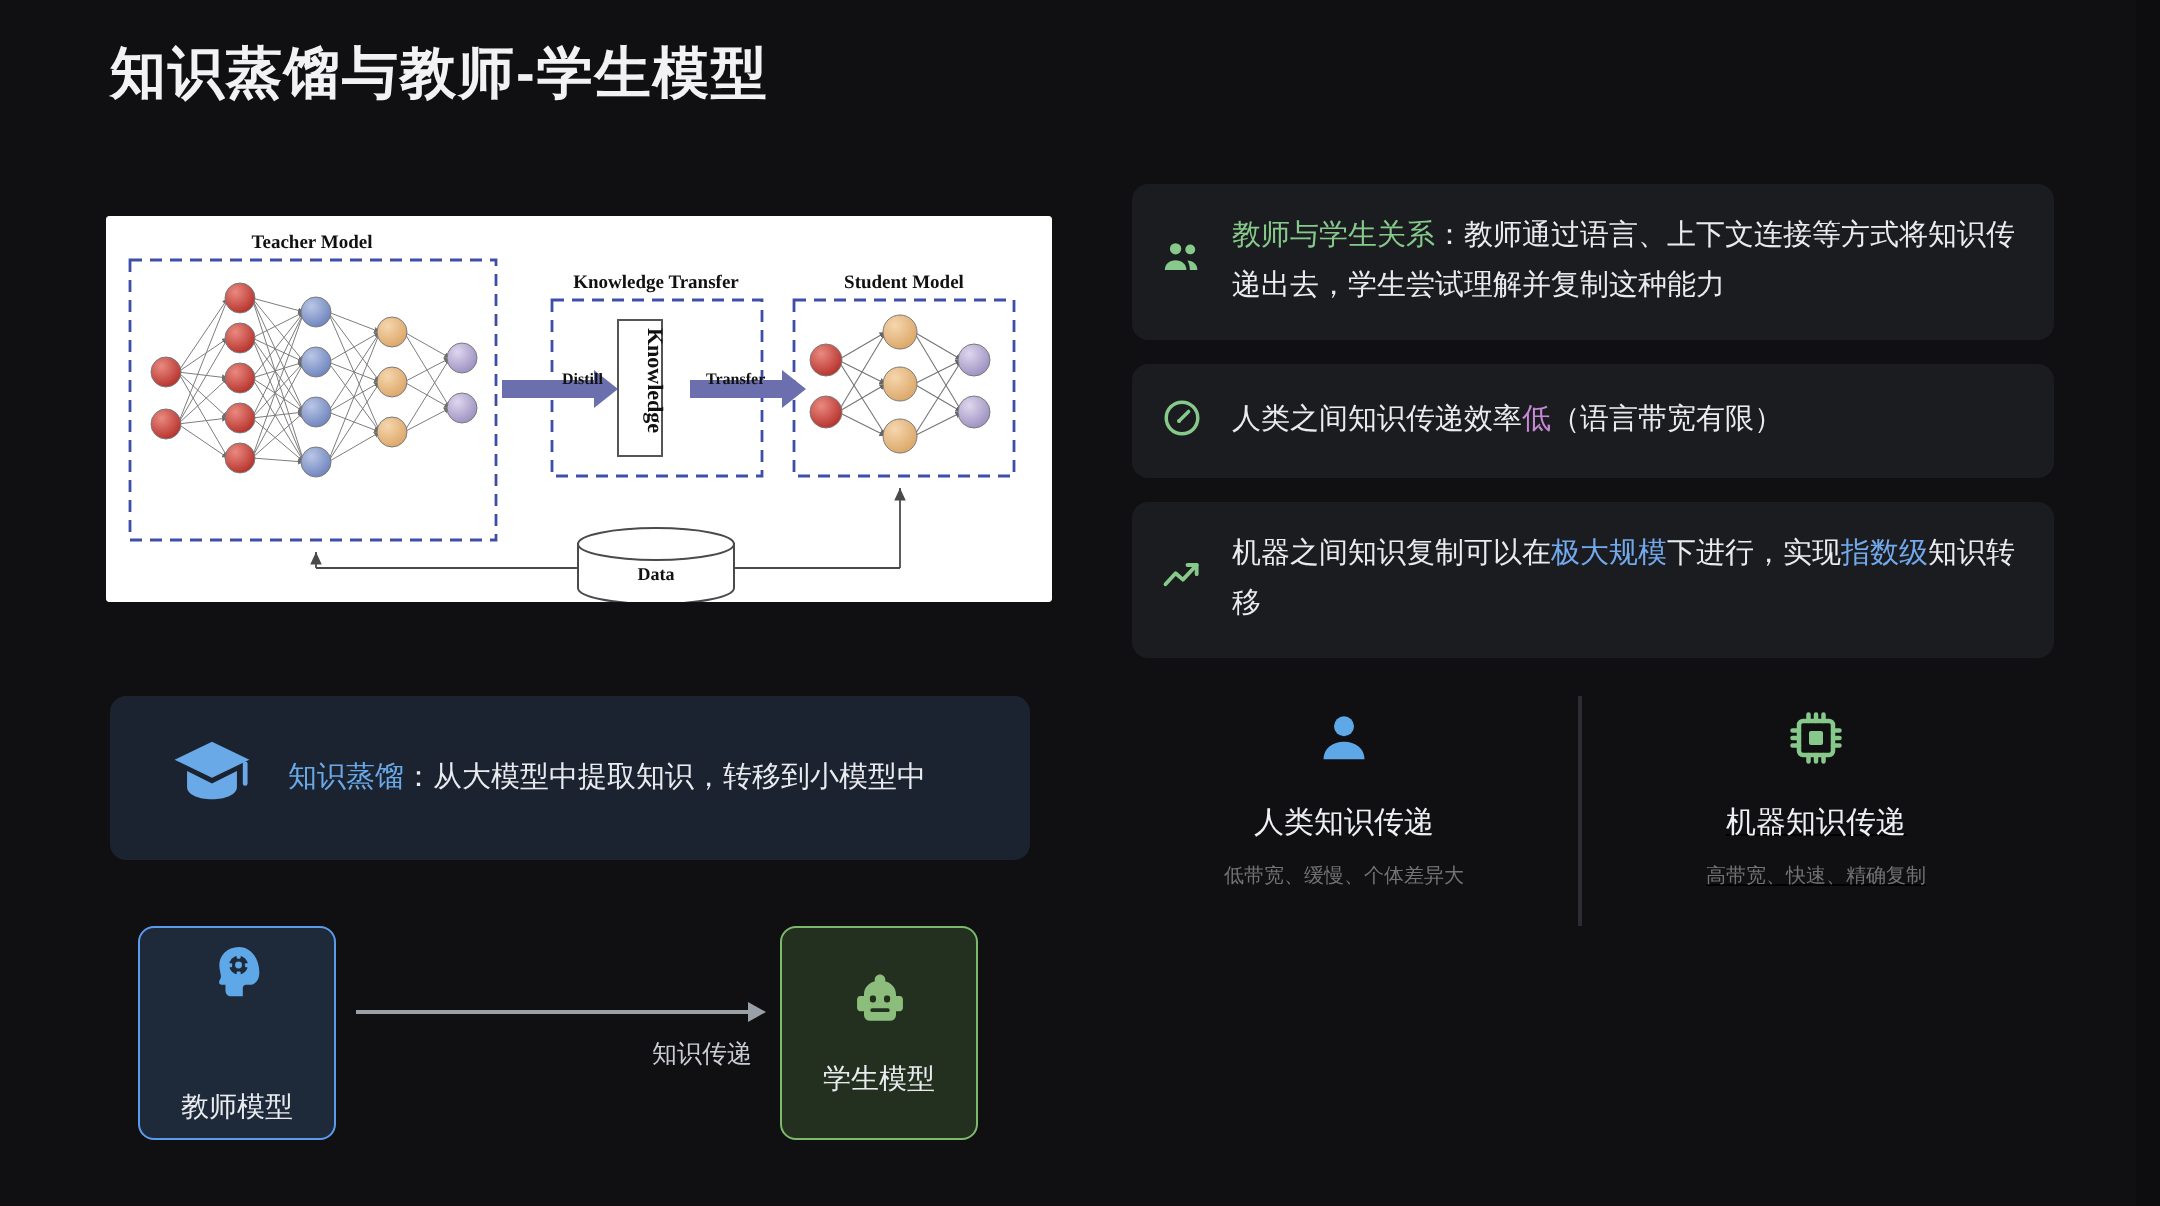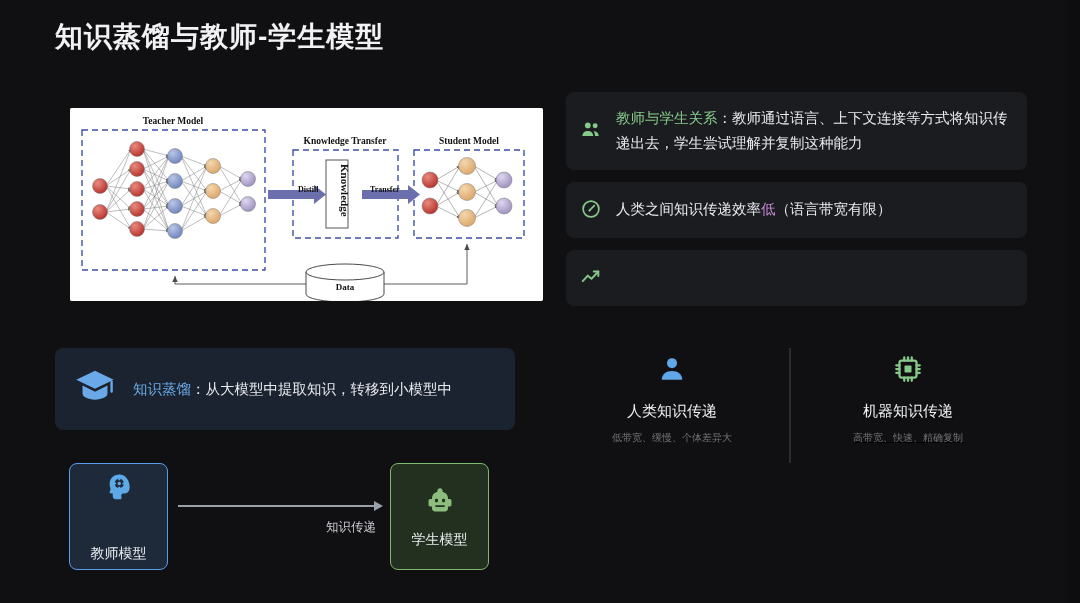--- a/index.html
+++ b/index.html
@@ -13,35 +13,35 @@
 
   
   .title {
     position: absolute; left: 55px; top: 18px;
     font-size: 28px; font-weight: bold; color: #f2f2f4;
     letter-spacing: 1px;
   }
 
   
   .figure {
-    position: absolute; left: 70px; top: 108px;
+    position: absolute; left: 53px; top: 108px;
     width: 473px; height: 193px;
     background: #eab308; border-radius: 2px;
     overflow: hidden;
   }
   .figure svg { display: block; }
 
   
   .distill-card {
     position: absolute; left: 55px; top: 348px;
     width: 460px; height: 82px;
     background: #1c2330;
     border-radius: 8px;
     display: flex; align-items: center;
-    padding: 0 18px;
+    padding: 0 29px;
   }
   .distill-icon { width: 46px; flex: 0 0 46px; margin-right: 14px; }
   .distill-text {
     font-size: 14.5px; color: #e9ebef; line-height: 1.7;
   }
   .distill-text .hl { color: #6aa9e8; }
 
   
   .flow { position: absolute; left: 60px; top: 463px; width: 460px; height: 110px; }
   .node {
@@ -287,20 +287,23 @@
       </span>
     </div>
 
     <div class="bcard">
       <span class="bicon">
         <svg width="22" height="22" viewBox="0 0 24 24" fill="none" stroke="#86c98a" stroke-width="2.1" stroke-linecap="round" stroke-linejoin="round">
           <polyline points="3,16.5 8.5,10.5 12.5,14 20,6"></polyline>
           <polyline points="15,6 20,6 20,11"></polyline>
         </svg>
       </span>
+      <span class="btext">
+        <span>机器之间知识复制可以在</span><span class="b">极大规模</span><span>下进行，实现</span><span class="b">指数级</span><span>知识转移</span>
+      </span>
     </div>
   </div>
 
   <div class="distill-card">
     <span class="distill-icon">
       <svg width="44" height="44" viewBox="0 0 24 24" fill="#6aa9e8">
         <path d="M12 3.2 1.8 8.1 12 13l10.2-4.9z"></path>
         <path d="M5.2 11.2v4.4c0 1.9 3.1 3.3 6.8 3.3s6.8-1.4 6.8-3.3v-4.4L12 14.6z"></path>
         <rect x="20.4" y="8.6" width="1.3" height="6.6" rx="0.6"></rect>
       </svg>

